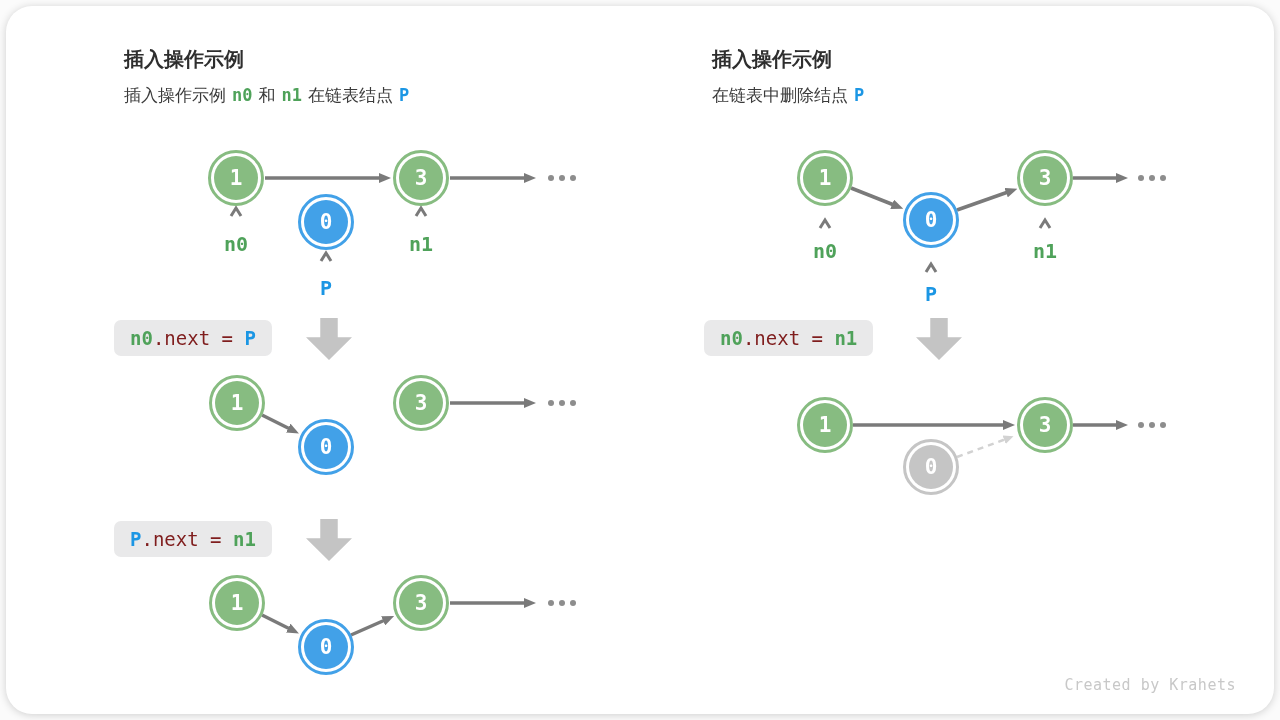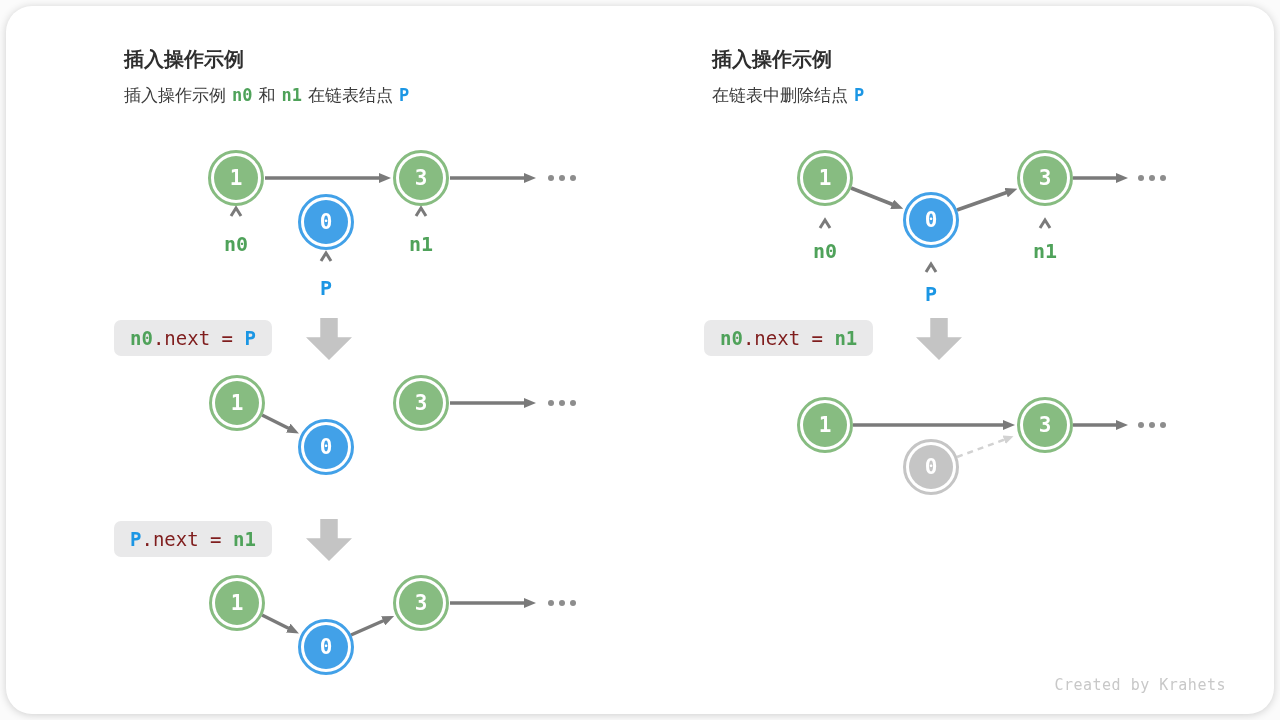--- a/index.html
+++ b/index.html
@@ -33,21 +33,21 @@
     font:17px/36px "DejaVu Sans Mono",monospace;color:var(--body-ink);}
   .chip .c{font-family:"DejaVu Sans Mono",monospace;font-size:19px;}
   .chip .c.g{color:var(--green-text);font-weight:700;}
   .chip .c.b{color:var(--blue-text);font-weight:700;}
   .chip .c.d{color:#7f1d1d;}
   .block-arrow{position:absolute;width:46px;height:42px;background:var(--block-arrow);
     clip-path:polygon(31% 0,69% 0,69% 46%,100% 46%,50% 100%,0 46%,31% 46%);}
   .dots{position:absolute;display:flex;gap:5px;}
   .dots i{width:6px;height:6px;border-radius:50%;background:var(--dots);}
   .overlay{position:absolute;inset:0;pointer-events:none;}
-  .footer{position:absolute;top:676px;right:54px;font:15px "DejaVu Sans Mono",monospace;
+  .footer{position:absolute;top:676px;right:44px;font:15px "DejaVu Sans Mono",monospace;
     color:var(--muted);letter-spacing:.5px;}
 </style>
 </head>
 <body>
 
 <div class="card"></div>
 
 <div class="stage">
 
   <svg class="overlay" width="1280" height="720" viewBox="0 0 1280 720">

